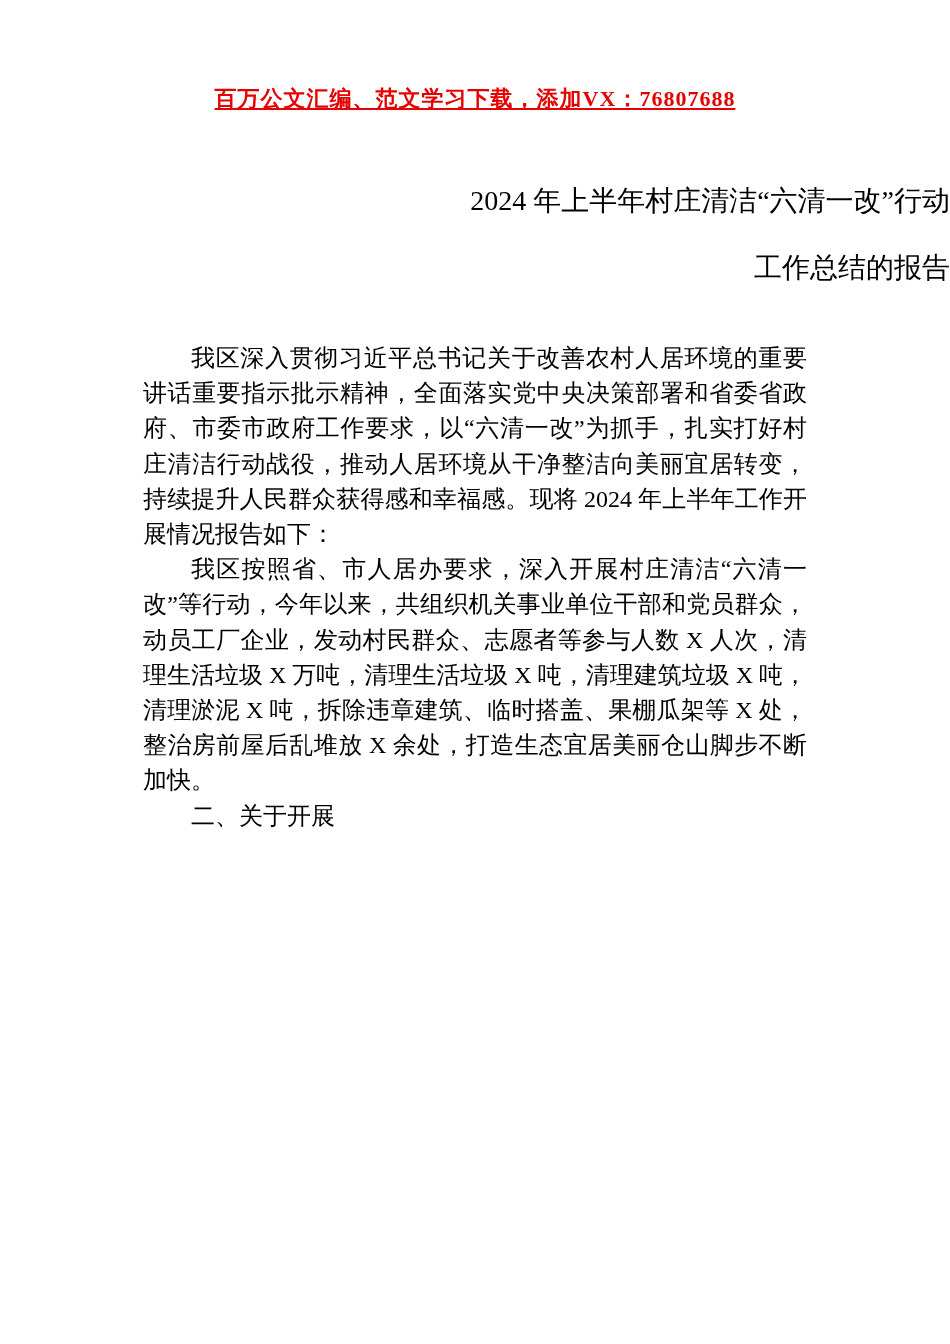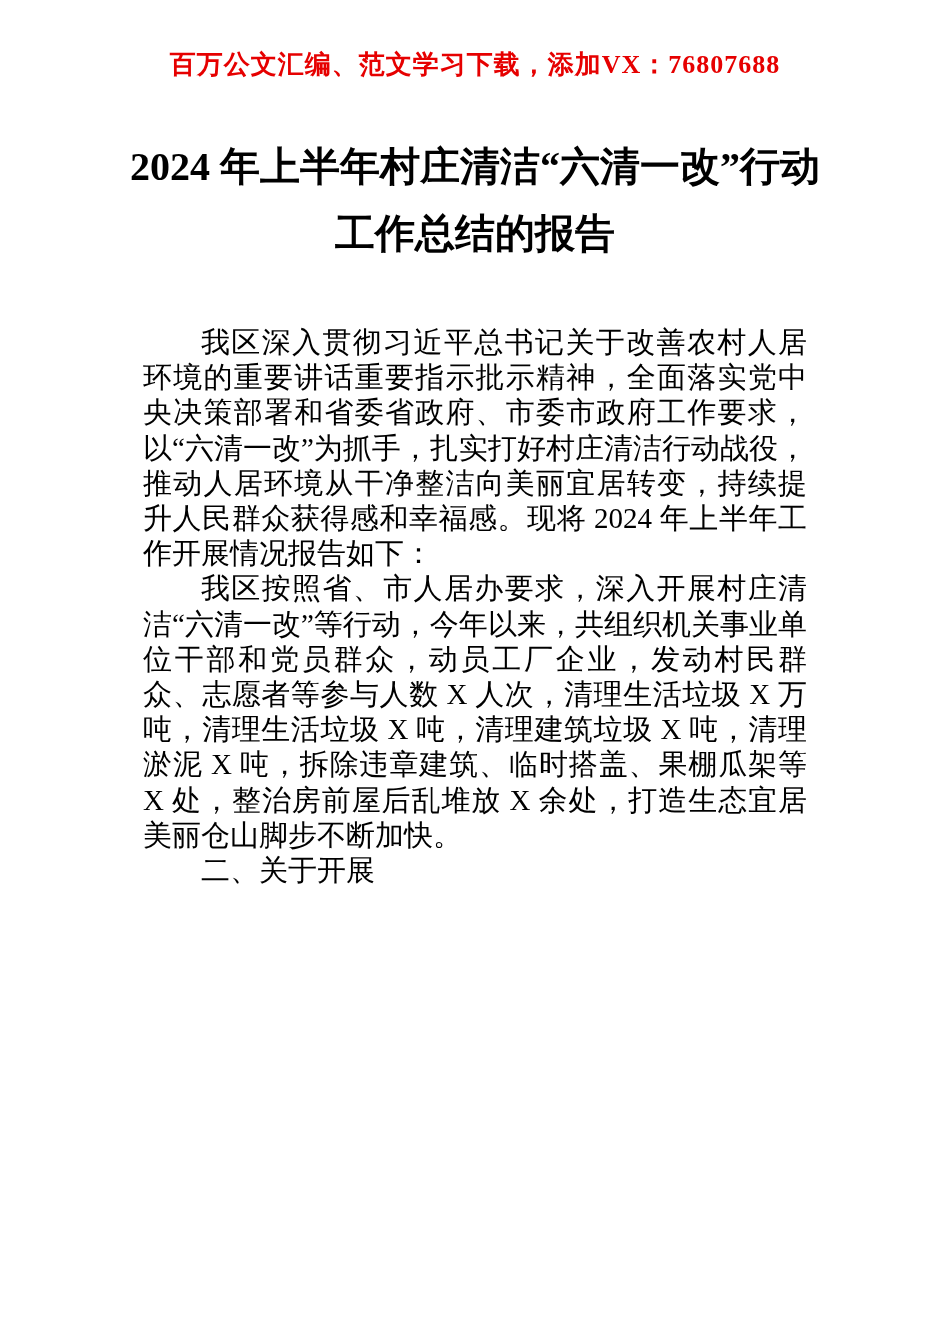--- a/index.html
+++ b/index.html
@@ -10,38 +10,39 @@
   .page {
     position: relative;
     width: 950px;
     height: 1344px;
     background: #ffffff;
     overflow: hidden;
     font-family: "Liberation Serif", "DejaVu Serif", serif;
     color: #000000;
   }
   .promo-banner {
-    padding-top: 52px;
+    padding-top: 86px;
     text-align: center;
-    font-size: 26px;
+    font-size: 22px;
     line-height: 26px;
     letter-spacing: 1px;
     font-weight: bold;
+    text-decoration: underline;
   }
   .doc-title {
     margin-top: 55px;
-    text-align: center;
-    font-size: 40px;
+    text-align: right;
+    font-size: 28px;
     line-height: 67px;
-    font-weight: bold;
+    font-weight: normal;
   }
   .doc-body {
-    margin: 58px auto 0 143px;
+    margin: 40px auto 0 143px;
     width: 664px;
-    font-size: 29px;
+    font-size: 24px;
     line-height: 35.2px;
     text-align: justify;
     text-justify: inter-character;
   }
   .doc-body p {
     margin: 0;
     padding: 0;
     text-indent: 2em;
     word-break: break-all;
   }

